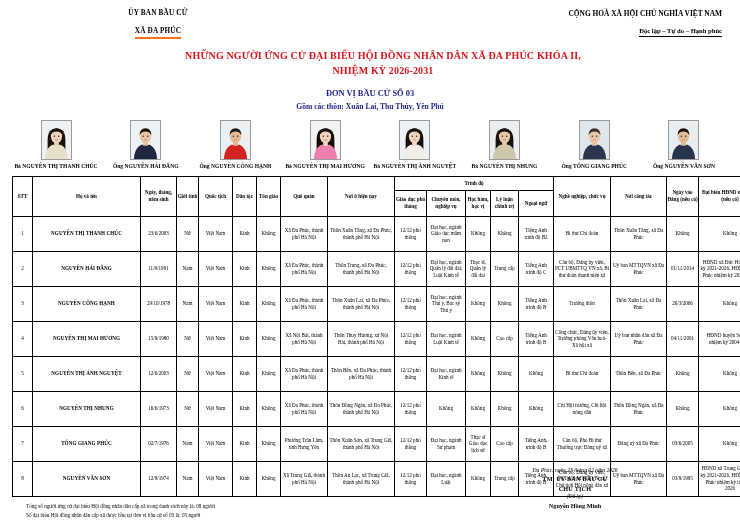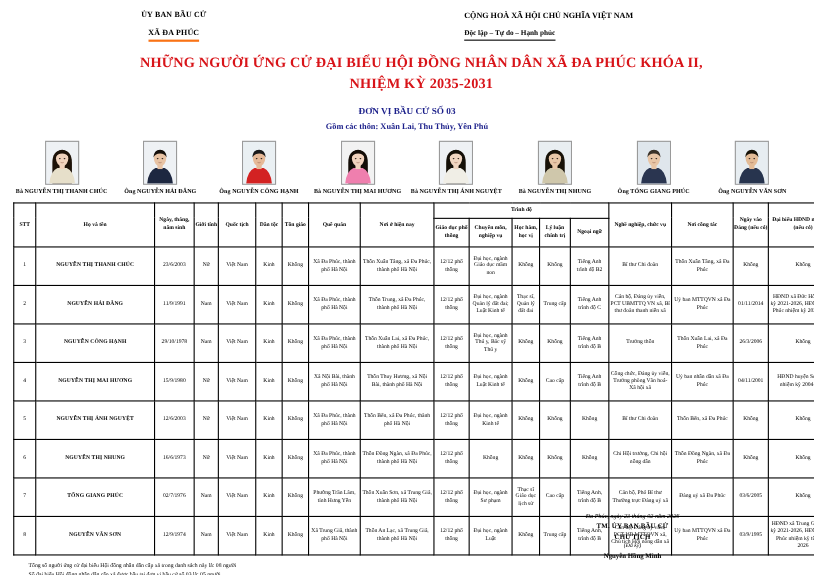--- a/index.html
+++ b/index.html
@@ -19,38 +19,38 @@
   .page { width: 740px; height: 523px; position: relative; padding: 0; box-sizing: border-box; }
 
   
   .masthead {
     display: flex;
     justify-content: space-between;
     padding: 9px 18px 0 18px;
     box-sizing: border-box;
   }
   .mast-left { width: 280px; text-align: center; }
-  .mast-right { width: 300px; text-align: left; }
+  .mast-right { width: 300px; text-align: right; }
   .mast-l1 {
     font-size: 7.2px; font-weight: bold; letter-spacing: .2px; line-height: 1.35; text-align: center;
   }
   .mast-l2 {
     font-size: 7.2px; font-weight: bold; letter-spacing: .2px; line-height: 1.35;
     display: inline-block; border-bottom: 2px solid #f97316; padding-bottom: .5px;
   }
   .mast-r1 { font-size: 7.4px; font-weight: bold; line-height: 1.35; }
   .mast-r2 {
     font-size: 6.6px; font-weight: bold; line-height: 1.4;
     display: inline-block; border-bottom: 1px solid #000; padding-bottom: .5px;
   }
 
   
   .title-block { text-align: center; margin-top: 9px; }
   .doc-title {
-    color: #d81419; font-weight: bold; font-size: 13px; line-height: 1.5;
+    color: #d81419; font-weight: bold; font-size: 10px; line-height: 1.5;
     letter-spacing: .15px;
     margin-left: 26px;
   }
   .unit-block { text-align: center; margin-top: 10px; }
   .unit-title { color: #1b1f8a; font-weight: bold; font-size: 8.4px; line-height: 1.5; }
   .unit-sub { color: #1b1f8a; font-weight: bold; font-size: 7.6px; line-height: 1.6; }
 
   
   .photo-strip {
     display: flex; justify-content: space-between;
@@ -118,21 +118,21 @@
       <div><span class="mast-l2">XÃ ĐA PHÚC</span></div>
     </div>
     <div class="mast-right">
       <div class="mast-r1">CỘNG HOÀ XÃ HỘI CHỦ NGHĨA VIỆT NAM</div>
       <div><span class="mast-r2">Độc lập – Tự do – Hạnh phúc</span></div>
     </div>
   </div>
 
   <div class="title-block">
     <div class="doc-title">NHỮNG NGƯỜI ỨNG CỬ ĐẠI BIỂU HỘI ĐỒNG NHÂN DÂN XÃ ĐA PHÚC KHÓA II,</div>
-    <div class="doc-title">NHIỆM KỲ 2035-2031</div>
+    <div class="doc-title">NHIỆM KỲ 2026-2031</div>
   </div>
   <div class="unit-block">
     <div class="unit-title">ĐƠN VỊ BẦU CỬ SỐ 03</div>
     <div class="unit-sub">Gồm các thôn: Xuân Lai, Thu Thủy, Yên Phú</div>
   </div>
 
   <div class="photo-strip" id="photo-strip">
       <div class="photo-cell">
         <div class="photo-frame">
           <svg viewBox="0 0 31 40" preserveAspectRatio="none">

